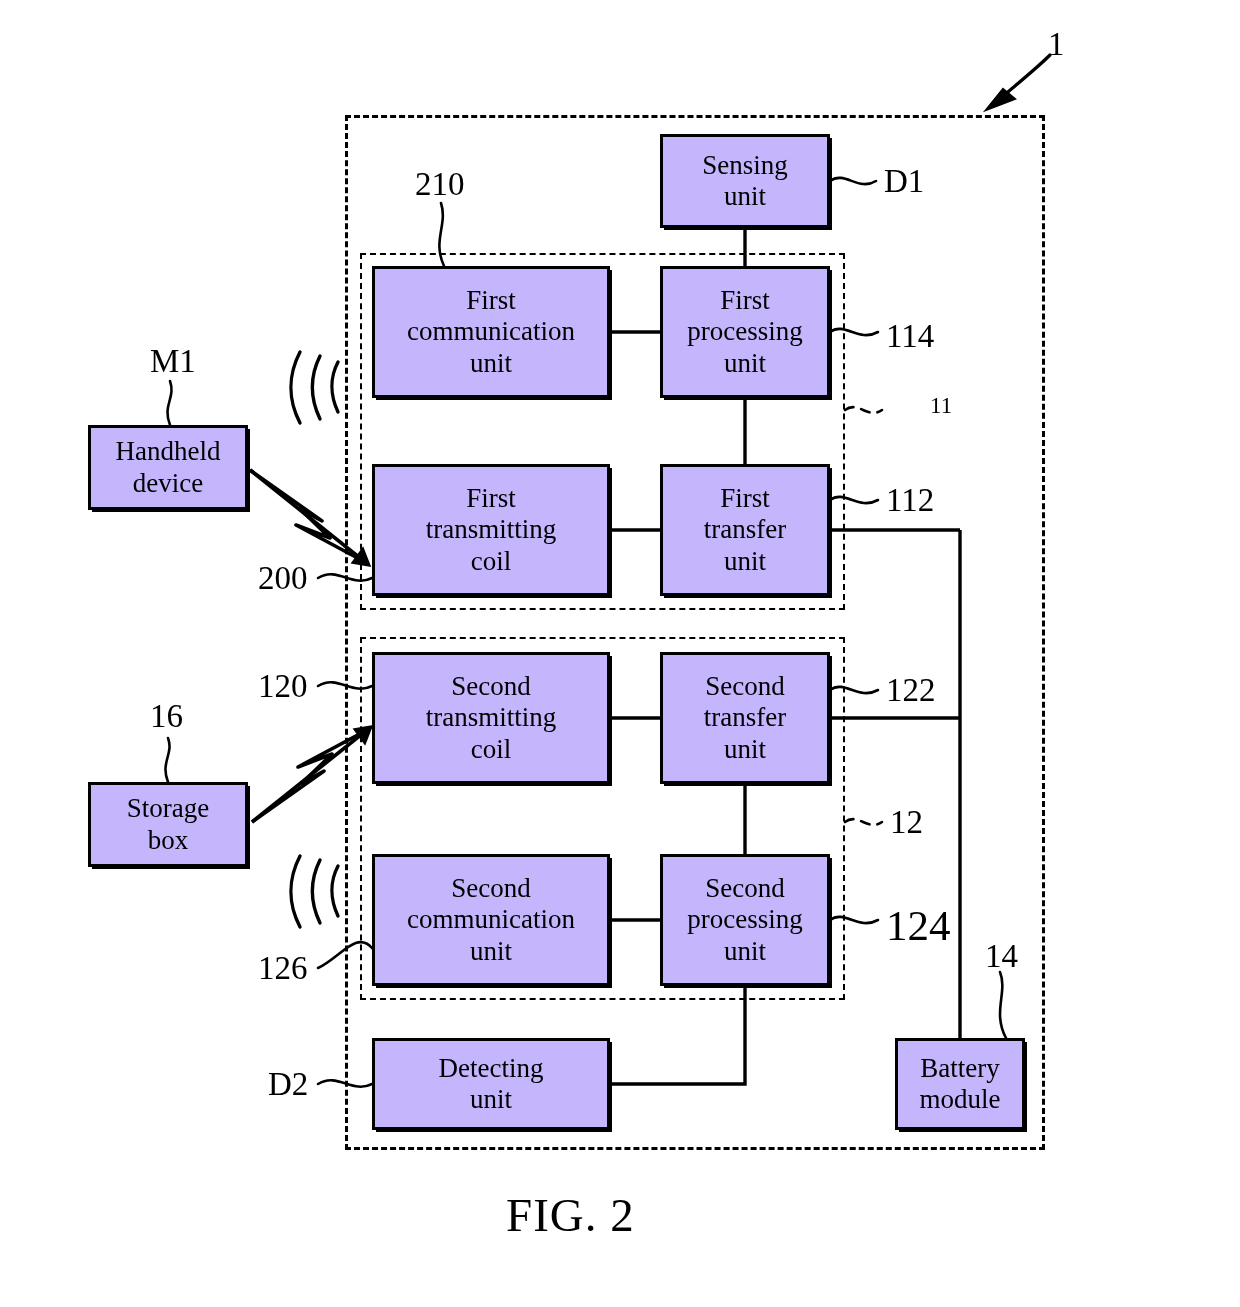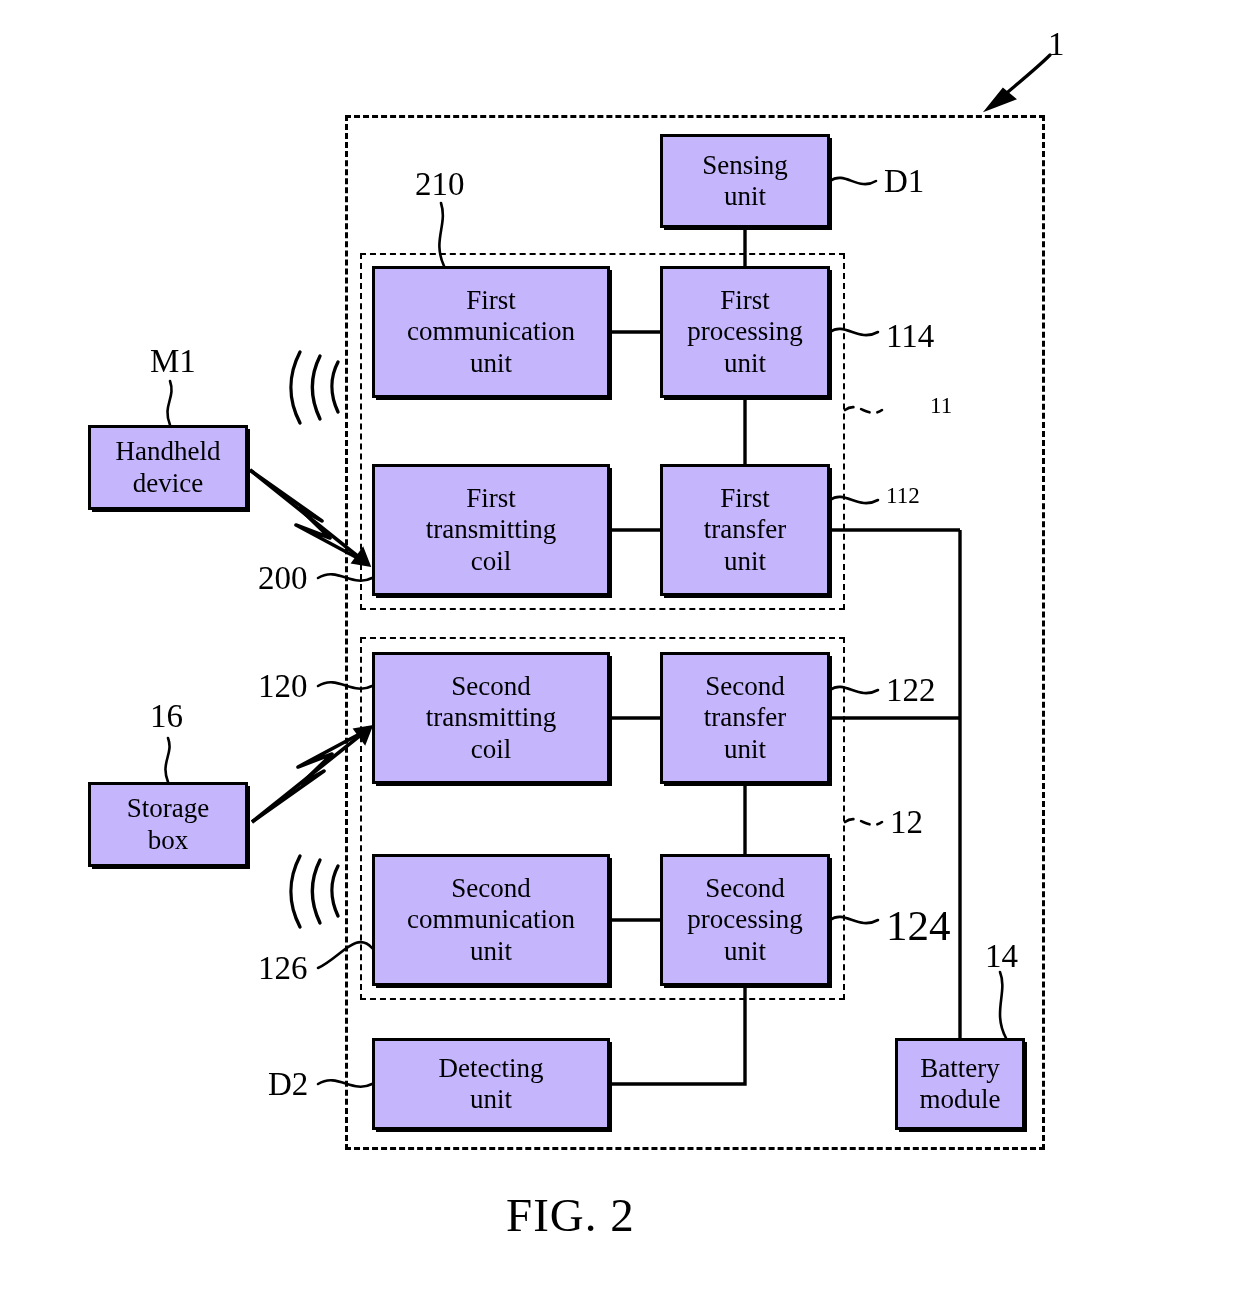--- a/index.html
+++ b/index.html
@@ -242,21 +242,21 @@
   <div class="ref" style="left:150px; top:700px; font-size:33px;">16</div>
 
   <div class="ref" style="left:884px; top:165px; font-size:33px;">D1</div>
 
   <div class="ref" style="left:415px; top:168px; font-size:33px;">210</div>
 
   <div class="ref" style="left:886px; top:320px; font-size:33px;">114</div>
 
   <div class="ref" style="left:890px; top:394px; font-size:23px;margin-left:40px;">11</div>
 
-  <div class="ref" style="left:886px; top:484px; font-size:23px;">112</div>
+  <div class="ref" style="left:886px; top:484px; font-size:33px;">112</div>
 
   <div class="ref" style="left:258px; top:562px; font-size:33px;">200</div>
 
   <div class="ref" style="left:258px; top:670px; font-size:33px;">120</div>
 
   <div class="ref" style="left:886px; top:674px; font-size:33px;">122</div>
 
   <div class="ref" style="left:890px; top:806px; font-size:33px;">12</div>
 
   <div class="ref" style="left:886px; top:904px; font-size:43px;font-family:Liberation Serif, serif;">124</div>

